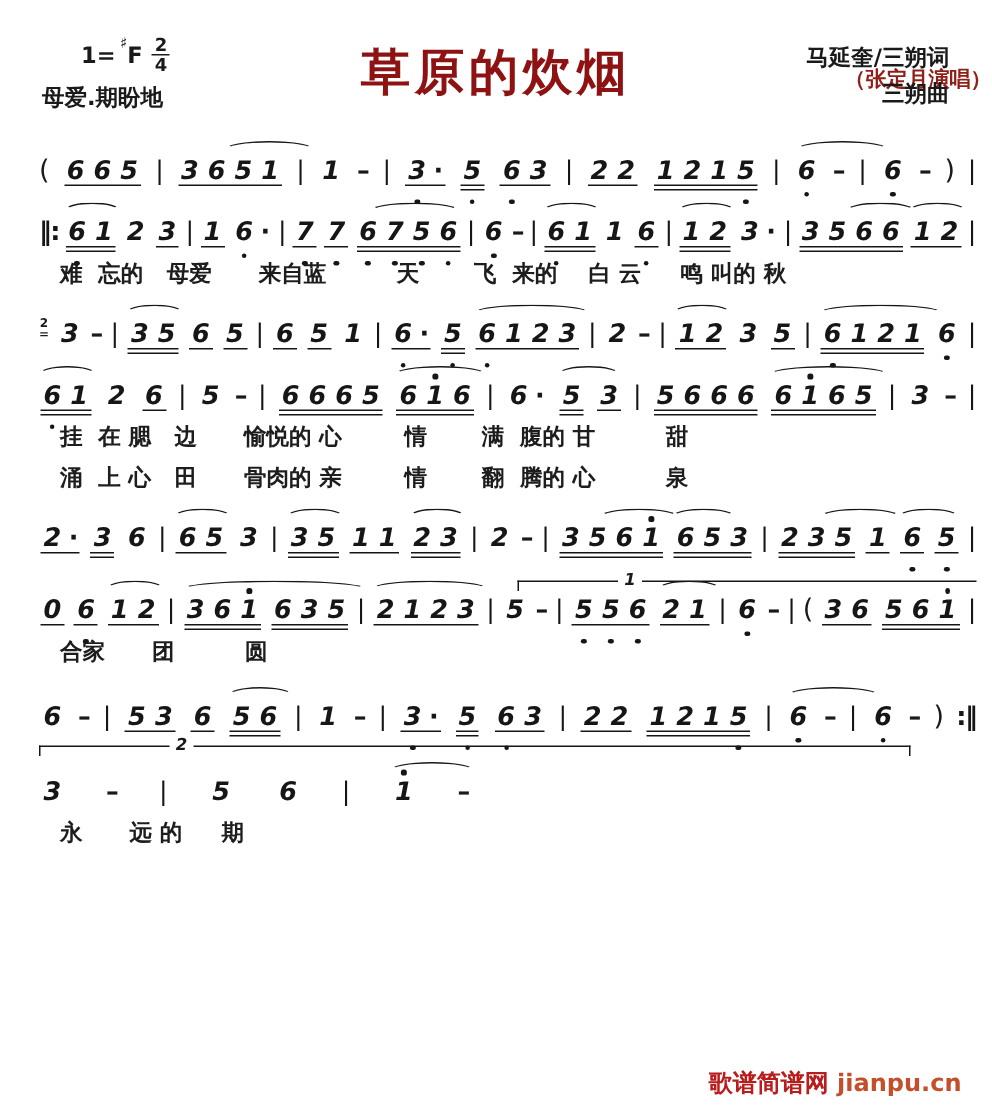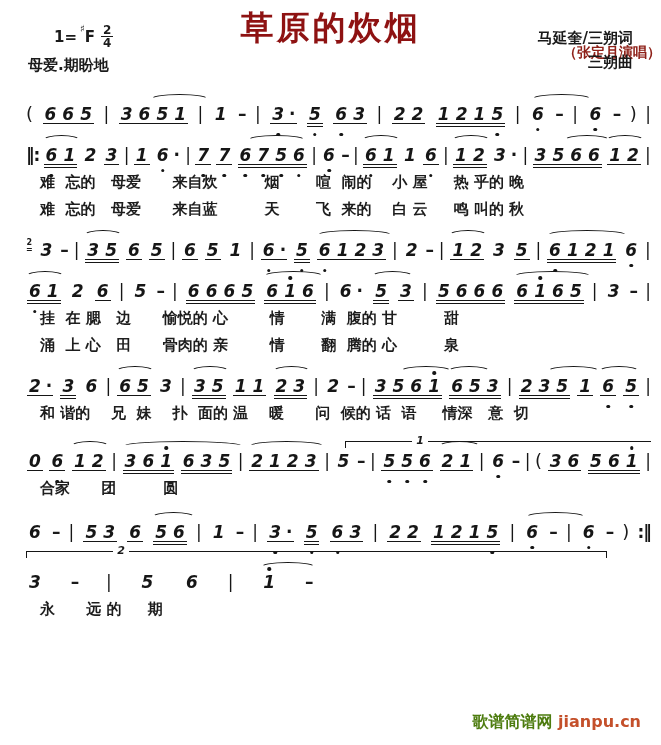--- a/index.html
+++ b/index.html
@@ -62,21 +62,21 @@
   <div class="header">
     <div class="keysig">
       <span>1=</span>
       <span><span class="acc">♯</span><span>F</span></span>
       <span class="frac">
         <span class="top">2</span>
         <span>4</span>
       </span>
     </div>
     <div class="expression">母爱.期盼地</div>
-    <div class="title" style="color: rgb(142, 18, 18);">草原的炊烟</div>
+    <div class="title" style="color: rgb(142, 18, 18); margin-top: 20px;">草原的炊烟</div>
     <div class="subtitle" style="color: rgb(142, 32, 24);">（张定月演唱）</div>
     <div class="credits">
       <div>马延奎/三朔词</div>
       <div>三朔曲</div>
     </div>
   </div>
 
   <div class="score">
       <div class="line-wrap">
         <div class="music-line">
@@ -208,21 +208,20 @@
             <span class="note">6</span>
             <span class="slur" style="left: 45%; width: 62%;"></span>
           </span>
           <span class="g u1">
             <span class="note">1</span>
             <span class="note">2</span>
             <span class="slur" style="left: 0%; width: 100%;"></span>
           </span>
           <span class="bar">|</span>
         </div>
-        <div class="lyric">难  忘的   母爱      来自炊         烟       喧  闹的    小 屋     热 乎的 晚</div>
         <div class="lyric">难  忘的   母爱      来自蓝         天       飞  来的    白 云     鸣 叫的 秋</div>
       </div>
       <div class="line-wrap">
         <div class="music-line">
           <span class="tiny">
             <i>2</i>
             <i>=</i>
           </span>
           <span class="g u0">
             <span class="note">3</span>
@@ -430,21 +429,20 @@
           </span>
           <span class="g u1">
             <span class="note lo">6</span>
             <span class="slur" style="left: 0%; width: 210%;"></span>
           </span>
           <span class="g u1">
             <span class="note lo">5</span>
           </span>
           <span class="bar">|</span>
         </div>
-        <div class="lyric">和 谐的    兄  妹    扑  面的 温    暖      问  候的 话  语     情深   意  切</div>
       </div>
       <div class="line-wrap">
         <div class="volta top" style="left: 51%; width: 49%;">
           <span class="volta-label" style="left: 22%;">1</span>
         </div>
         <div class="music-line">
           <span class="g u1">
             <span class="note">0</span>
           </span>
           <span class="g u1">
@@ -594,17 +592,17 @@
             <span class="note hi">1</span>
             <span class="slur" style="left: 0%; width: 300%;"></span>
           </span>
           <span class="dash">–</span>
         </div>
         <div class="lyric">永      远 的     期</div>
       </div>
     </div>
 
   <div class="footer">
-    <span style="color: #4d7c0f;">歌谱简谱网</span>
+    <span style="color: #b91c1c;">歌谱简谱网</span>
     <span style="color: rgb(196, 80, 43);">jianpu.cn</span>
   </div>
 
 </div>
 
 </body></html>

